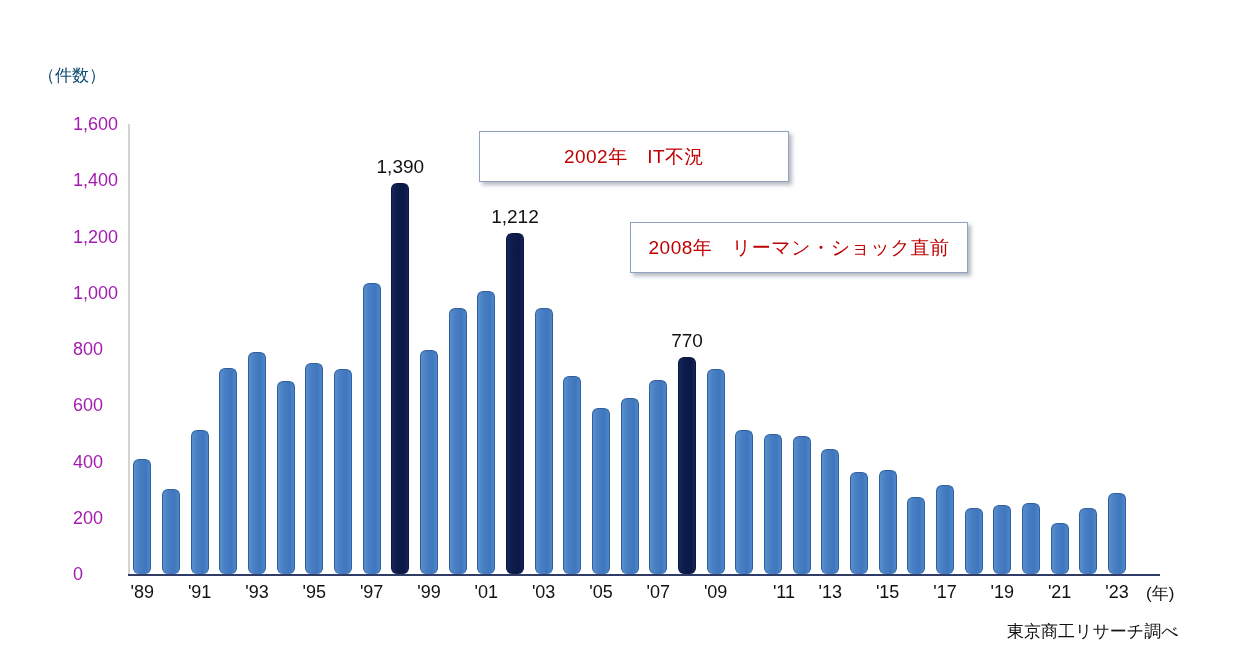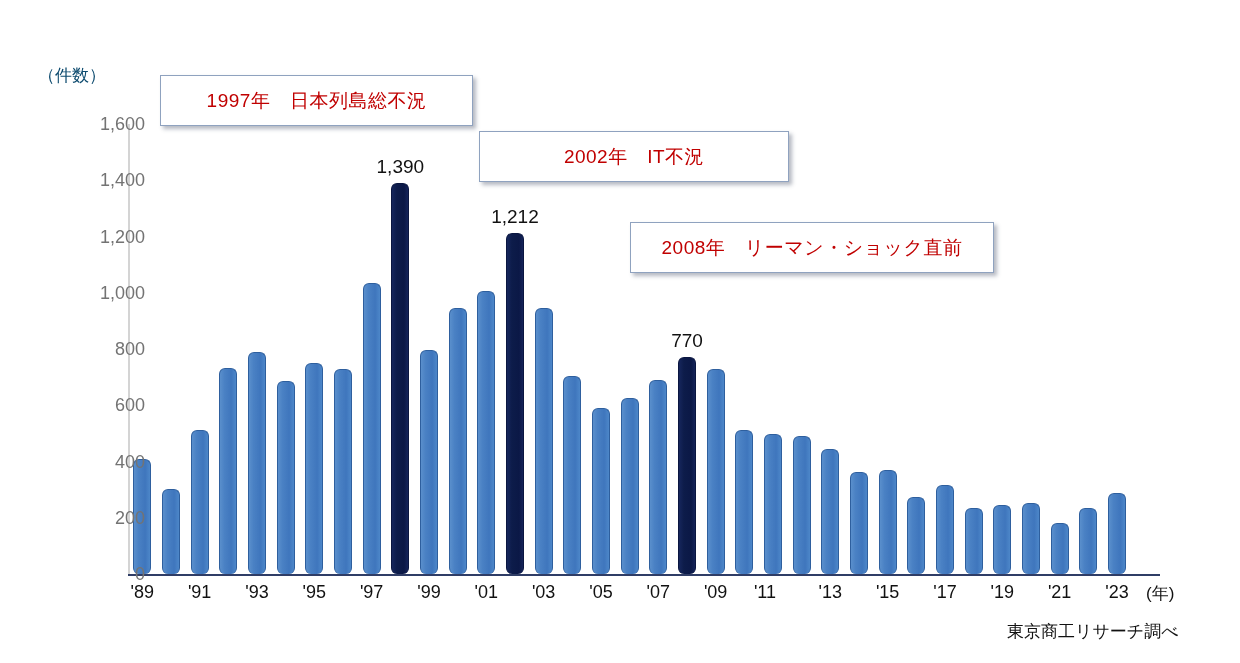--- a/index.html
+++ b/index.html
@@ -57,23 +57,23 @@
     width: 1032px;
     height: 2px;
     background: #2f3d66;
   }
 
   
   .ytick {
     position: absolute;
     right: 1095px;              
     width: 72px;
-    text-align: right;
+    text-align: left;
     font-size: 18px;
-    color: #737373;
+    color: #a21caf;
     white-space: nowrap;
     transform: translateY(-50%);
   }
 
   
   .bars {
     position: absolute;
     left: 0;
     top: 0;
     width: 1032px;
@@ -154,21 +154,21 @@
     font-size: 19px;
     display: flex;
     align-items: center;
     justify-content: center;
     box-sizing: border-box;
     white-space: nowrap;
     letter-spacing: 0.5px;
   }
   #callout-1997 { left: 160px; top: 75px;  width: 313px; height: 51px; }
   #callout-2002 { left: 479px; top: 131px; width: 310px; height: 51px; }
-  #callout-2008 { left: 630px; top: 222px; width: 364px; height: 51px; }
+  #callout-2008 { left: 630px; top: 222px; width: 338px; height: 51px; }
 
   
   .source {
     position: absolute;
     left: 1007px;
     top: 620px;
     font-size: 17px;
     color: #111111;
     white-space: nowrap;
   }
@@ -314,33 +314,30 @@
       <div class="xtick" style="left: 71.6667px;">'91</div>
       <div class="xtick" style="left: 129px;">'93</div>
       <div class="xtick" style="left: 186.333px;">'95</div>
       <div class="xtick" style="left: 243.667px;">'97</div>
       <div class="xtick" style="left: 301px;">'99</div>
       <div class="xtick" style="left: 358.333px;">'01</div>
       <div class="xtick" style="left: 415.667px;">'03</div>
       <div class="xtick" style="left: 473px;">'05</div>
       <div class="xtick" style="left: 530.333px;">'07</div>
       <div class="xtick" style="left: 587.667px;">'09</div>
-      <div class="xtick" style="left: 637px;">'11</div>
+      <div class="xtick" style="left: 656px;">'11</div>
       <div class="xtick" style="left: 702.333px;">'13</div>
       <div class="xtick" style="left: 759.667px;">'15</div>
       <div class="xtick" style="left: 817px;">'17</div>
       <div class="xtick" style="left: 874.333px;">'19</div>
       <div class="xtick" style="left: 931.667px;">'21</div>
       <div class="xtick" style="left: 989px;">'23</div>
     </div>
   <div class="x-unit">(年)</div>
 
-  <div class="callout" id="callout-1997">
-    <span>1997年　日本列島総不況</span>
-  </div>
   <div class="callout" id="callout-2002">
     <span>2002年　IT不況</span>
   </div>
   <div class="callout" id="callout-2008">
     <span>2008年　リーマン・ショック直前</span>
   </div>
 
   <div class="source">東京商工リサーチ調べ</div>
 </div>
 

